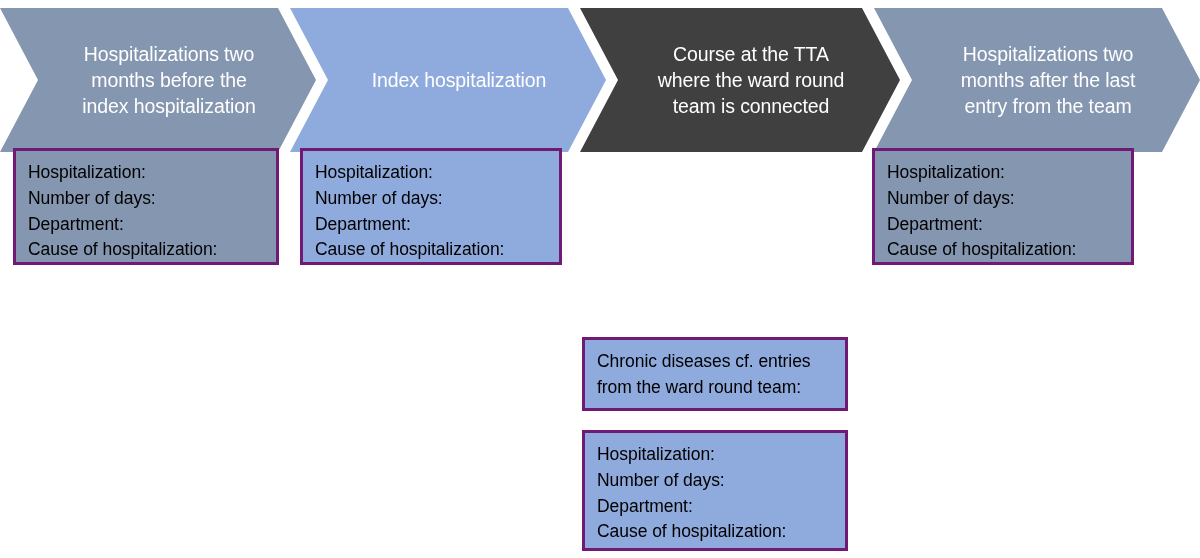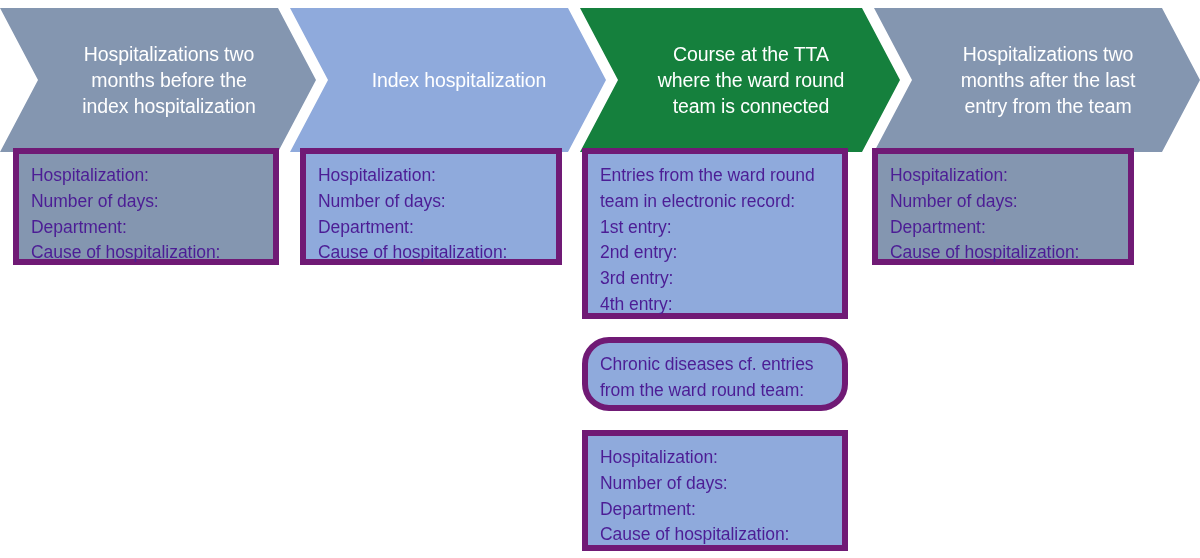--- a/index.html
+++ b/index.html
@@ -50,45 +50,45 @@
     line-height: 26px;
     text-align: center;
     padding-left: 40px;
     padding-right: 18px;
     white-space: pre-line;
     letter-spacing: -0.1px;
   }
 
   .ch1 { left: 0px;   width: 316px; background: #8496B0; }
   .ch2 { left: 290px; width: 316px; background: #8FAADC; }
-  .ch3 { left: 580px; width: 320px; background: #15803d; }
+  .ch3 { left: 580px; width: 320px; background: #404040; }
   .ch4 { left: 874px; width: 326px; background: #8496B0; }
 
   
   .info-box {
     position: absolute;
     box-sizing: border-box;
-    border: 6px solid #701a75;
-    color: #4c1d95;
+    border: 3px solid #701a75;
+    color: #000000;
     font-size: 17.5px;
     line-height: 25.8px;
     padding: 9px 0 8px 12px;
     white-space: pre-line;
     letter-spacing: -0.05px;
   }
   .fill-slate { background: #8496B0; }
   .fill-blue  { background: #8FAADC; }
 
   .b-c1-a { left: 13px;  top: 148px; width: 266px; height: 117px; }
 
   .b-c2-a { left: 300px; top: 148px; width: 262px; height: 117px; }
   .b-c2-b { left: 300px; top: 285px; width: 262px; height: 120px; }
 
   .b-c3-a { left: 582px; top: 148px; width: 266px; height: 171px; }
-  .b-c3-b { left: 582px; top: 337px; width: 266px; height: 74px; border-radius: 27px; }
+  .b-c3-b { left: 582px; top: 337px; width: 266px; height: 74px; }
   .b-c3-c { left: 582px; top: 430px; width: 266px; height: 121px; }
 
   .b-c4-a { left: 872px; top: 148px; width: 262px; height: 117px; }
 </style>
 </head>
 <body>
 
 <div class="canvas">
 
   <div class="chevron-band">
@@ -121,26 +121,20 @@
 Number of days:
 Department:
 Cause of hospitalization:</div>
 
   <div class="info-box fill-blue b-c2-a">Hospitalization:
 Number of days:
 Department:
 Cause of hospitalization:</div>
 
 
-  <div class="info-box fill-blue b-c3-a">Entries from the ward round
-team in electronic record:
-1st entry:
-2nd entry:
-3rd entry:
-4th entry:</div>
 
   <div class="info-box fill-blue b-c3-b">Chronic diseases cf. entries
 from the ward round team:</div>
 
   <div class="info-box fill-blue b-c3-c">Hospitalization:
 Number of days:
 Department:
 Cause of hospitalization:</div>
 
   <div class="info-box fill-slate b-c4-a">Hospitalization:

